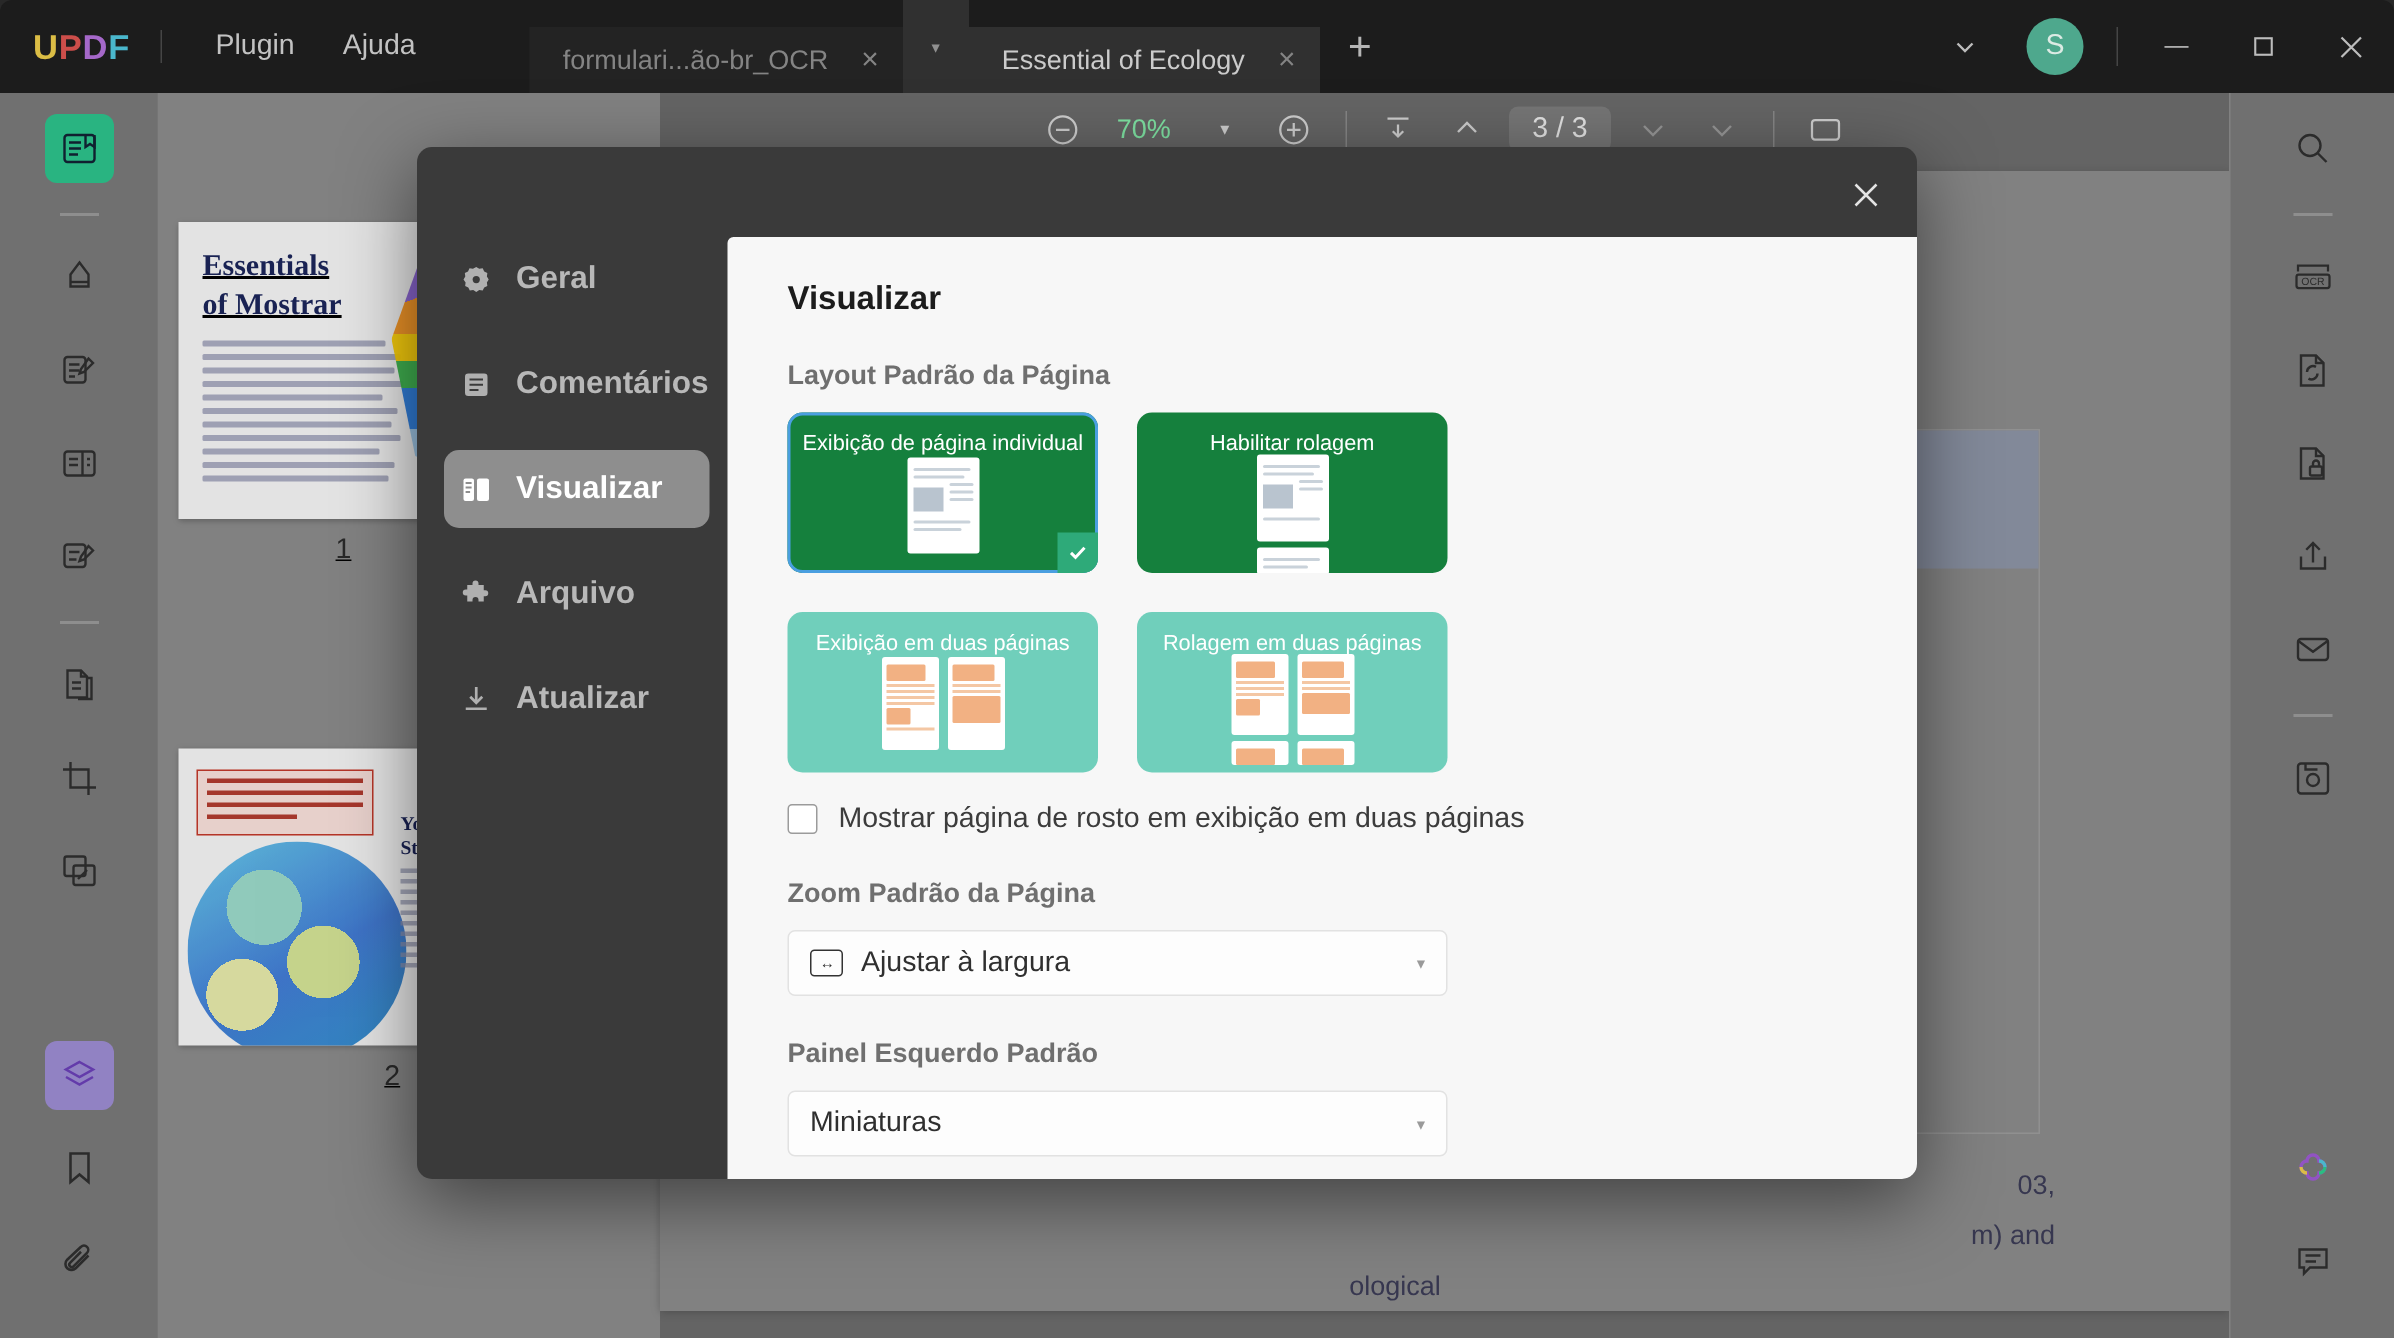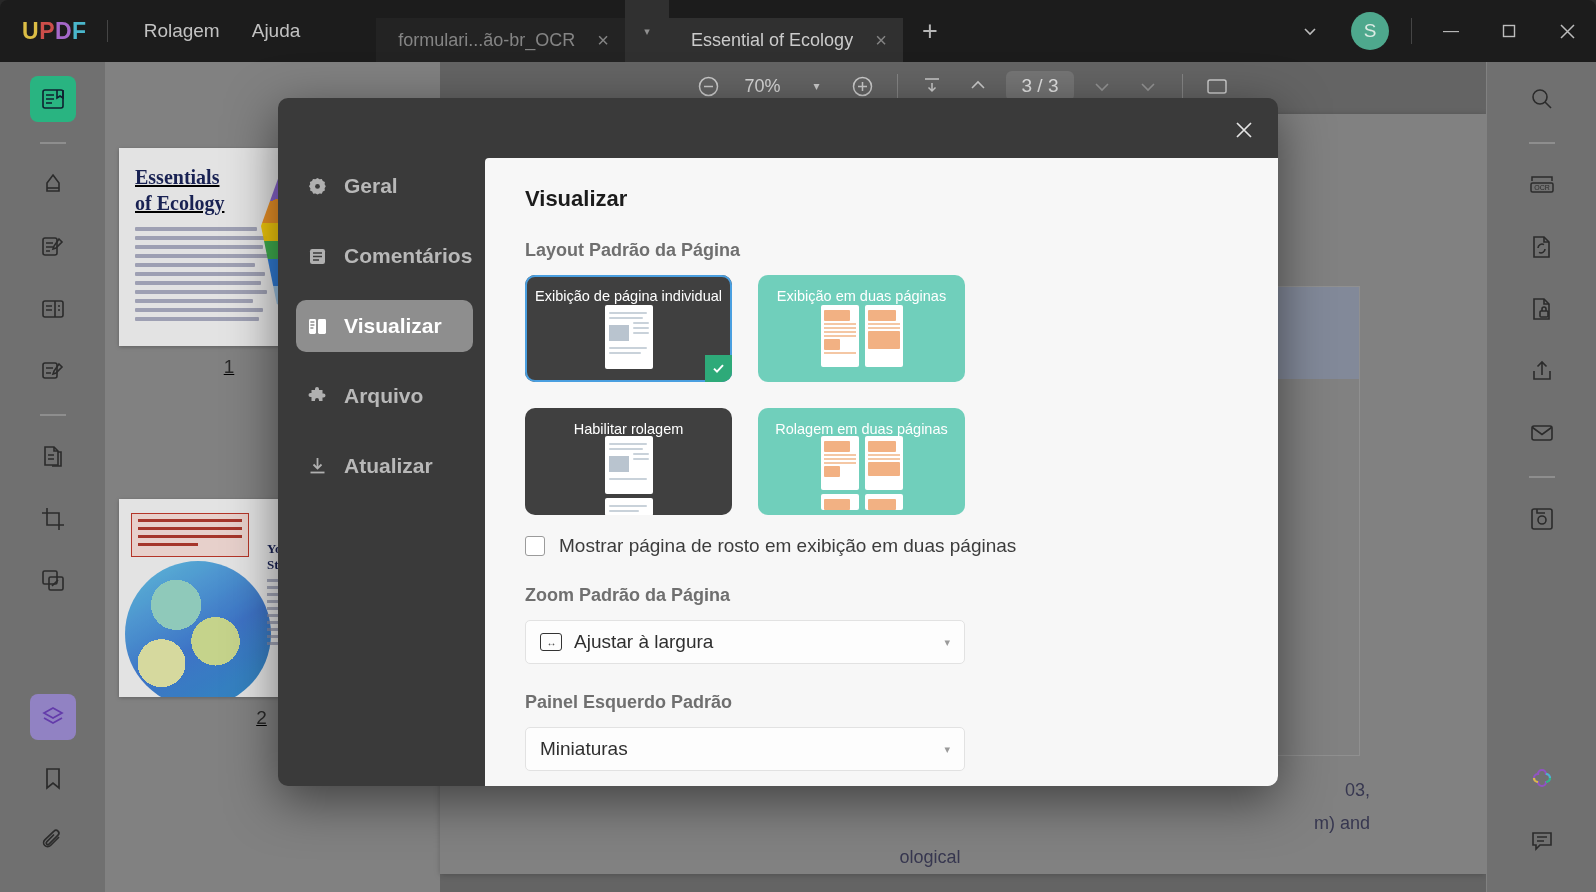--- a/index.html
+++ b/index.html
@@ -182,21 +182,21 @@
   .toolbar {
     position:absolute; top:0; left:0; right:0; height:48px;
     display:flex; align-items:center; justify-content:center;
     gap:10px; color:#d9d9d9; font-size:18px;
   }
   .tool-btn {
     width:36px; height:36px; border-radius:6px;
     display:flex; align-items:center; justify-content:center;
     color:#d9d9d9;
   }
-  .zoom-val { min-width:52px; text-align:center; color:#e5e5e5; font-size:18px; }
+  .zoom-val { min-width:52px; text-align:center; color:#86efac; font-size:18px; }
   .page-box {
     background:#7d7d7d; border-radius:6px;
     padding:4px 16px; color:#f0f0f0; font-size:19px;
   }
   .tool-sep { width:1px; height:24px; background:#8e8e8e; margin:0 6px; }
 
   .page {
     position:absolute; top:52px; left:0; right:0;
     height:760px; background:#8a8a8a;
     box-shadow:0 1px 6px rgba(0,0,0,.22);
@@ -265,21 +265,21 @@
     font-size:18px; font-weight:bold; color:#6f6f6f;
   }
   .cards {
     display:grid; grid-template-columns:207px 207px; gap:26px;
   }
   .card {
     position:relative; height:107px; border-radius:10px;
     overflow:hidden; color:#ffffff; font-size:14.5px;
     padding-top:13px; text-align:center;
   }
-  .card.blue { background:#404040; }
+  .card.blue { background:#15803d; }
   .card.teal { background:#70cfbb; }
   .card.selected { outline:2px solid #4a9fe0; outline-offset:-2px; }
   .mini-page {
     position:absolute; left:50%; transform:translateX(-50%);
     background:#ffffff; border-radius:2px;
   }
   .mini-line { height:2px; background:#c9d2da; margin:3px 4px; border-radius:1px; }
   .mini-photo { height:16px; background:#b9c4cf; margin:3px 4px; }
   .mini-two { position:absolute; left:50%; transform:translateX(-50%); display:flex; gap:6px; }
   .mini-col { width:38px; background:#fff; border-radius:2px; padding:3px; }
@@ -318,21 +318,21 @@
 <div class="app">
 
   <div class="titlebar">
     <div class="logo">
       <span>U</span>
         <span>P</span>
         <span>D</span>
         <span>F</span>
     </div>
     <div class="tb-sep"></div>
-    <div class="menu-item">Rolagem</div>
+    <div class="menu-item">Plugin</div>
     <div class="menu-item">Ajuda</div>
 
     <div class="tabs">
       <div class="tab inactive">
         <span class="tab-title">formulari...ão-br_OCR</span>
         <span class="tab-x">×</span>
       </div>
       <div class="tab-caret">▾</div>
       <div class="tab active">
         <span class="tab-title">Essential of Ecology</span>
@@ -438,21 +438,21 @@
         <svg width="26" height="26" viewBox="0 0 26 26" fill="none" stroke="#2e2e2e" stroke-width="1.7">
             <path d="M19 9l-8.5 8.5a4 4 0 01-5.7-5.7L14 3.2a2.8 2.8 0 014 4l-9 9a1.6 1.6 0 01-2.3-2.3L14 6.5"></path>
           </svg>
       </div>
     </div>
 
     <div class="thumbs">
       <div class="thumb-wrap" style="left:14px; top:86px;">
         <div class="thumb-page" style="width:220px;height:198px;">
           <div class="cover-title">Essentials</div>
-          <div class="cover-title" style="margin-top:2px;">of Ecology</div>
+          <div class="cover-title" style="margin-top:2px;">of Mostrar</div>
           <div class="cover-lines">
             <i style="width:122px"></i>
               <i style="width:132px"></i>
               <i style="width:128px"></i>
             <i style="width:134px"></i>
               <i style="width:120px"></i>
               <i style="width:130px"></i>
             <i style="width:126px"></i>
               <i style="width:132px"></i>
               <i style="width:118px"></i>
@@ -704,55 +704,55 @@
               <div class="mini-line" style="width:38px"></div>
               <div class="mini-line" style="width:32px"></div>
             </div>
             <div class="card-check">
               <svg width="15" height="15" viewBox="0 0 15 15" fill="none" stroke="#fff" stroke-width="2">
                   <path d="M3 7.6l3 3 6-6.5"></path>
                 </svg>
             </div>
           </div>
 
+          <div class="card blue">
+            <span>Habilitar rolagem</span>
+            <div class="mini-page" style="top:28px;width:48px;height:58px;padding:4px 0;">
+              <div class="mini-line" style="width:38px"></div>
+              <div class="mini-line" style="width:34px"></div>
+              <div class="mini-photo" style="width:20px;float:left;"></div>
+              <div class="mini-line" style="width:16px;margin-left:28px"></div>
+              <div class="mini-line" style="width:16px;margin-left:28px"></div>
+              <div style="clear:both"></div>
+              <div class="mini-line" style="width:38px"></div>
+            </div>
+            <div class="mini-page" style="top:90px;width:48px;height:18px;padding:4px 0;">
+              <div class="mini-line" style="width:38px"></div>
+              <div class="mini-line" style="width:30px"></div>
+            </div>
+          </div>
+
           <div class="card teal">
             <span>Exibição em duas páginas</span>
             <div class="mini-two" style="top:30px;">
               <div class="mini-col" style="height:62px;">
                 <div class="mini-orange" style="width:26px"></div>
                 <div class="mini-oline"></div>
                   <div class="mini-oline"></div>
                 <div class="mini-oline"></div>
                   <div class="mini-oline"></div>
                 <div class="mini-orange" style="width:16px"></div>
                 <div class="mini-oline"></div>
               </div>
               <div class="mini-col" style="height:62px;">
                 <div class="mini-orange" style="width:28px"></div>
                 <div class="mini-oline"></div>
                   <div class="mini-oline"></div>
                 <div class="mini-orange" style="width:32px;height:18px"></div>
               </div>
-            </div>
-          </div>
-
-          <div class="card blue">
-            <span>Habilitar rolagem</span>
-            <div class="mini-page" style="top:28px;width:48px;height:58px;padding:4px 0;">
-              <div class="mini-line" style="width:38px"></div>
-              <div class="mini-line" style="width:34px"></div>
-              <div class="mini-photo" style="width:20px;float:left;"></div>
-              <div class="mini-line" style="width:16px;margin-left:28px"></div>
-              <div class="mini-line" style="width:16px;margin-left:28px"></div>
-              <div style="clear:both"></div>
-              <div class="mini-line" style="width:38px"></div>
-            </div>
-            <div class="mini-page" style="top:90px;width:48px;height:18px;padding:4px 0;">
-              <div class="mini-line" style="width:38px"></div>
-              <div class="mini-line" style="width:30px"></div>
             </div>
           </div>
 
           <div class="card teal">
             <span>Rolagem em duas páginas</span>
             <div class="mini-two" style="top:28px;">
               <div class="mini-col" style="height:54px;">
                 <div class="mini-orange" style="width:26px"></div>
                 <div class="mini-oline"></div>
                   <div class="mini-oline"></div>

